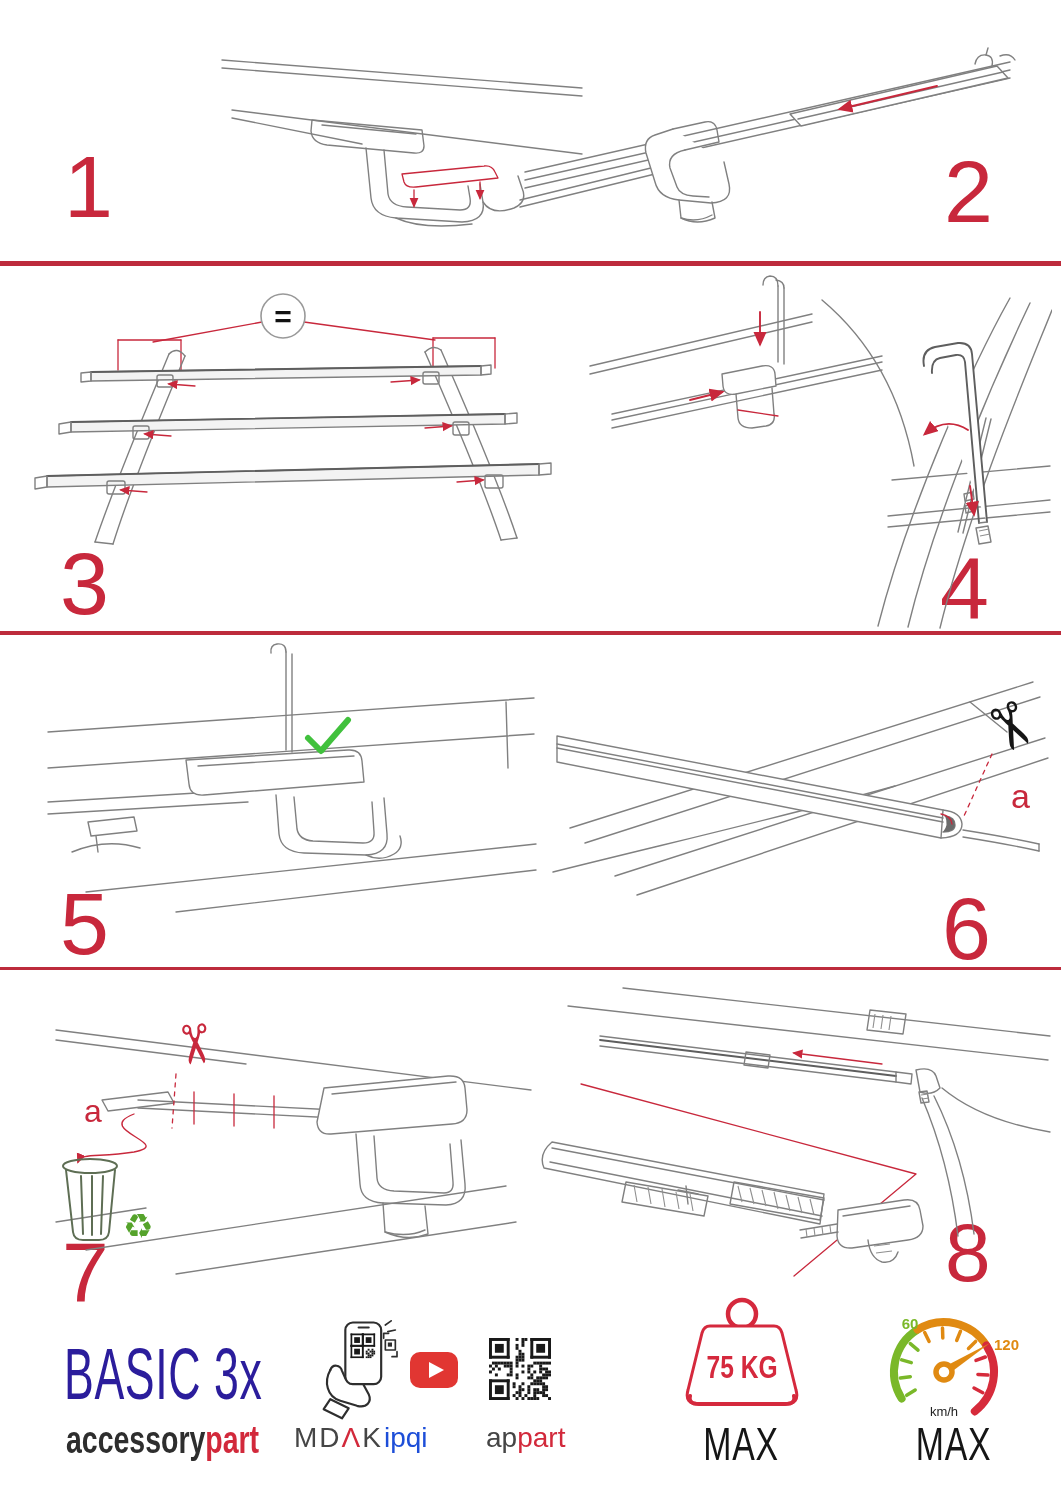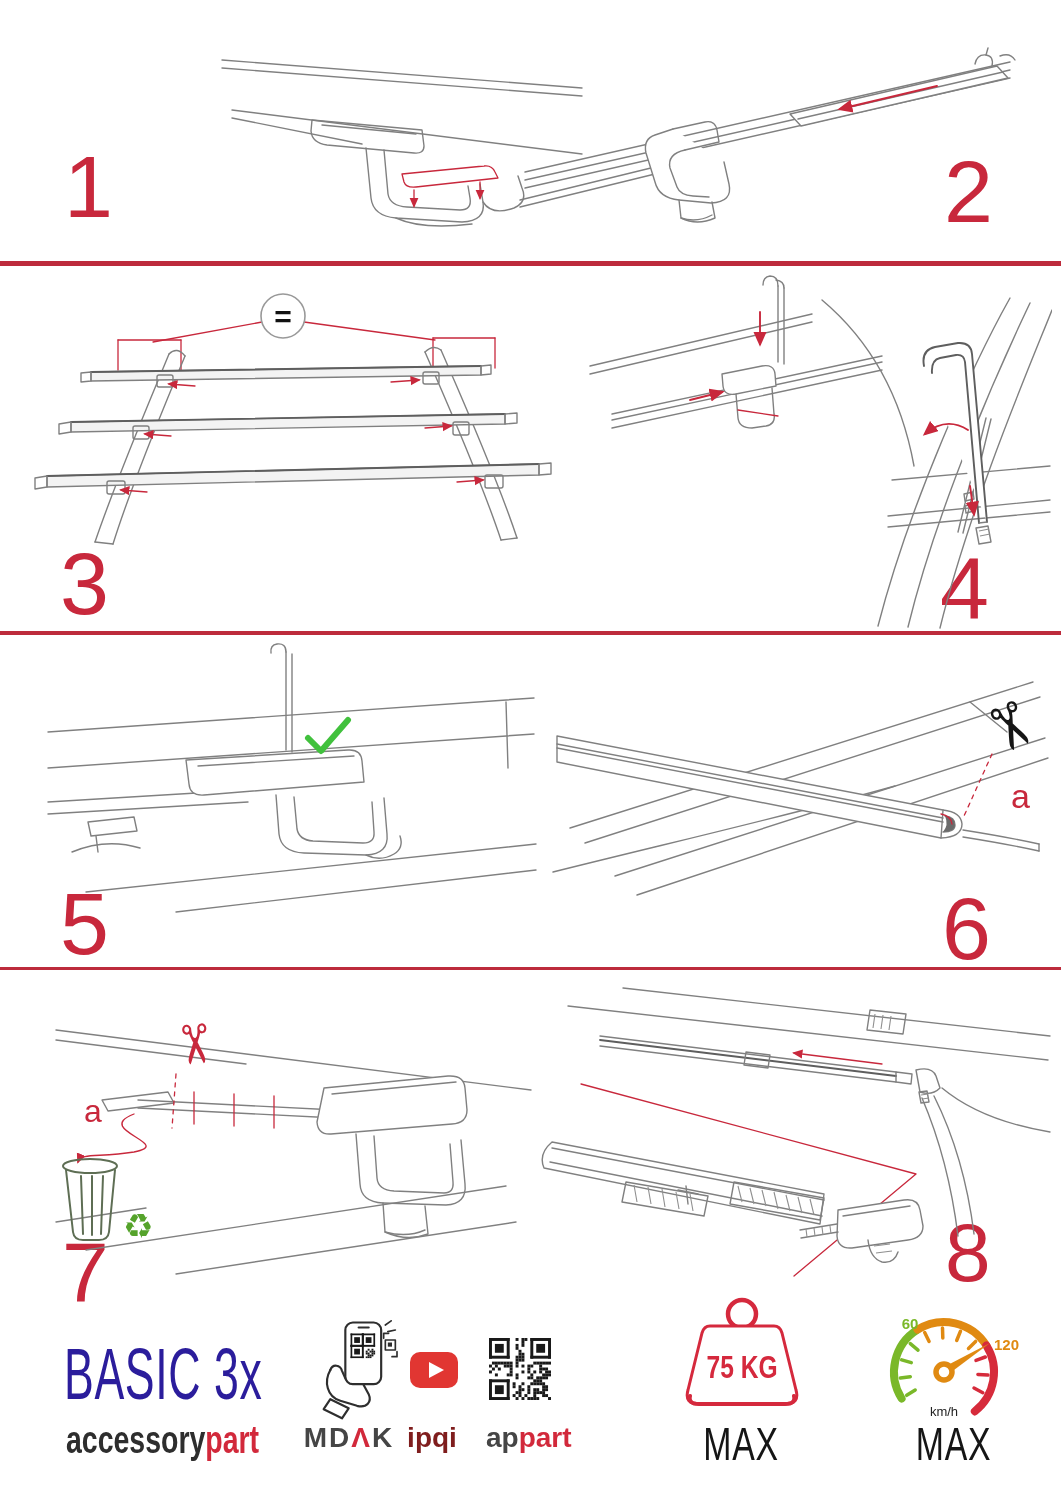--- a/index.html
+++ b/index.html
@@ -24,21 +24,21 @@
   .rdT{stroke-width:1.3;}
   .dash{stroke-dasharray:4 5;}
   .hat{fill:none;stroke:#8f8f8f;stroke-width:1.1;}
   .grn{fill:none;stroke:#41c13d;stroke-width:6;stroke-linecap:round;stroke-linejoin:round;}
   .bin{fill:none;stroke:#5e6e54;stroke-width:2;stroke-linecap:round;}
   text.redT{fill:#c8283c;}
   
   .basic{color:var(--blue);font-size:72px;line-height:1;transform:scaleX(.62);transform-origin:left top;letter-spacing:1px;white-space:nowrap;}
   .brand{font-size:39px;font-weight:bold;line-height:1;transform:scaleX(.73);transform-origin:left top;white-space:nowrap;color:#2e2e2e;}
   .brand .r{color:var(--brandred);}
-  .partner{font-size:28px;font-weight:bold;color:#454545;line-height:1;text-align:center;white-space:nowrap;}
+  .partner{font-size:28px;font-weight:normal;color:#454545;line-height:1;text-align:left;white-space:nowrap;}
   .partner .r{color:var(--brandred);}
   .maxlbl{font-size:47px;color:#151515;line-height:1;text-align:center;transform:scaleX(.72);transform-origin:center top;letter-spacing:1px;}
 </style>
 </head>
 <body>
 
 <div class="page">
 
   <svg width="0" height="0" style="position:absolute">
     <defs>
@@ -387,21 +387,21 @@
         <rect x="18" y="24" width="2" height="2" fill="#191919"></rect>
         <rect x="20" y="24" width="2" height="2" fill="#191919"></rect>
       </svg>
   </svg>
   <div class="abs partner" style="left:294px;top:1424px;width:110px;letter-spacing:2px;"><span>MD</span><span class="r">Λ</span><span>K</span></div>
 
   <svg class="abs" style="left:410px;top:1352px;" width="48" height="36" viewBox="0 0 48 36">
     <rect x="0" y="0" width="48" height="36" rx="10" fill="#e13632"></rect>
     <path d="M19,10 L34,18 L19,26 Z" fill="#fff"></path>
   </svg>
-  <div class="abs partner" style="left:404px;top:1424px;width:56px;color:#7f1d1d;">ipqi</div>
+  <div class="abs partner" style="left:384px;top:1424px;width:56px;color:#1d4ed8;">ipqi</div>
 
   <svg class="abs" style="left:489px;top:1338px;" width="62" height="62" viewBox="0 0 60 60" id="qr-main">
       <rect x="0" y="0" width="20" height="2.857142857142857" fill="#191919"></rect>
       <rect x="0" y="17.142857142857142" width="20" height="2.857142857142857" fill="#191919"></rect>
       <rect x="0" y="0" width="2.857142857142857" height="20" fill="#191919"></rect>
       <rect x="17.142857142857142" y="0" width="2.857142857142857" height="20" fill="#191919"></rect>
       <rect x="5.714285714285714" y="5.714285714285714" width="8.571428571428571" height="8.571428571428571" fill="#191919"></rect>
       <rect x="40" y="0" width="20" height="2.857142857142857" fill="#191919"></rect>
       <rect x="40" y="17.142857142857142" width="20" height="2.857142857142857" fill="#191919"></rect>
       <rect x="40" y="0" width="2.857142857142857" height="20" fill="#191919"></rect>

